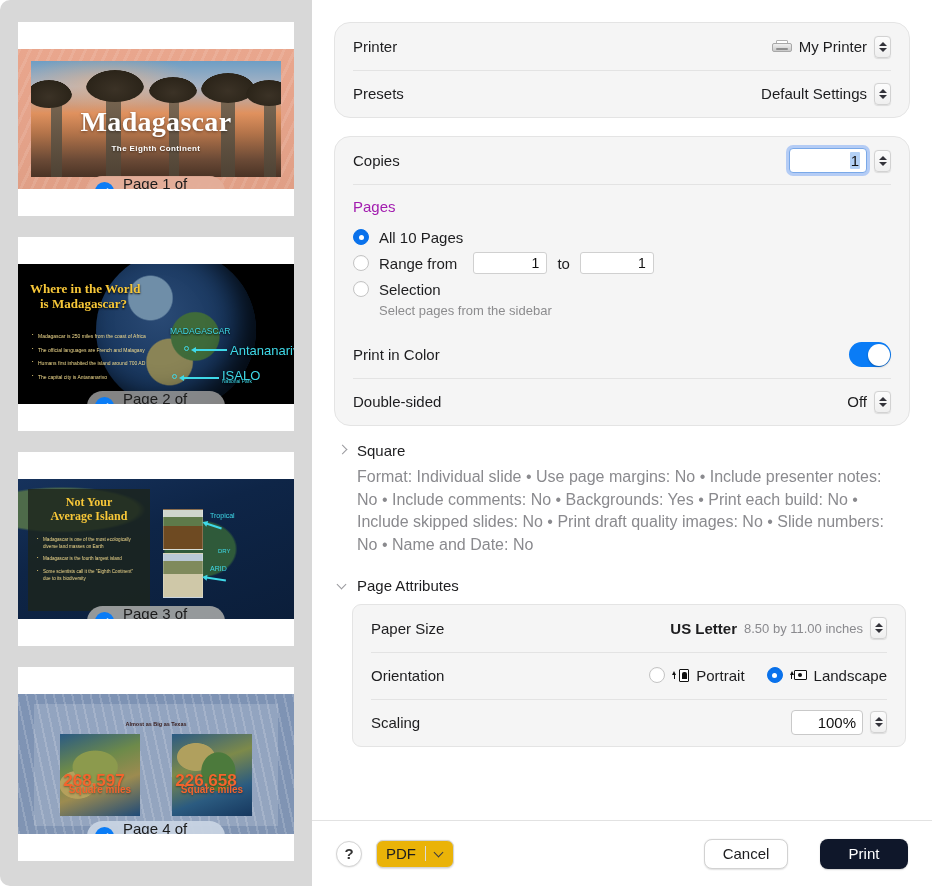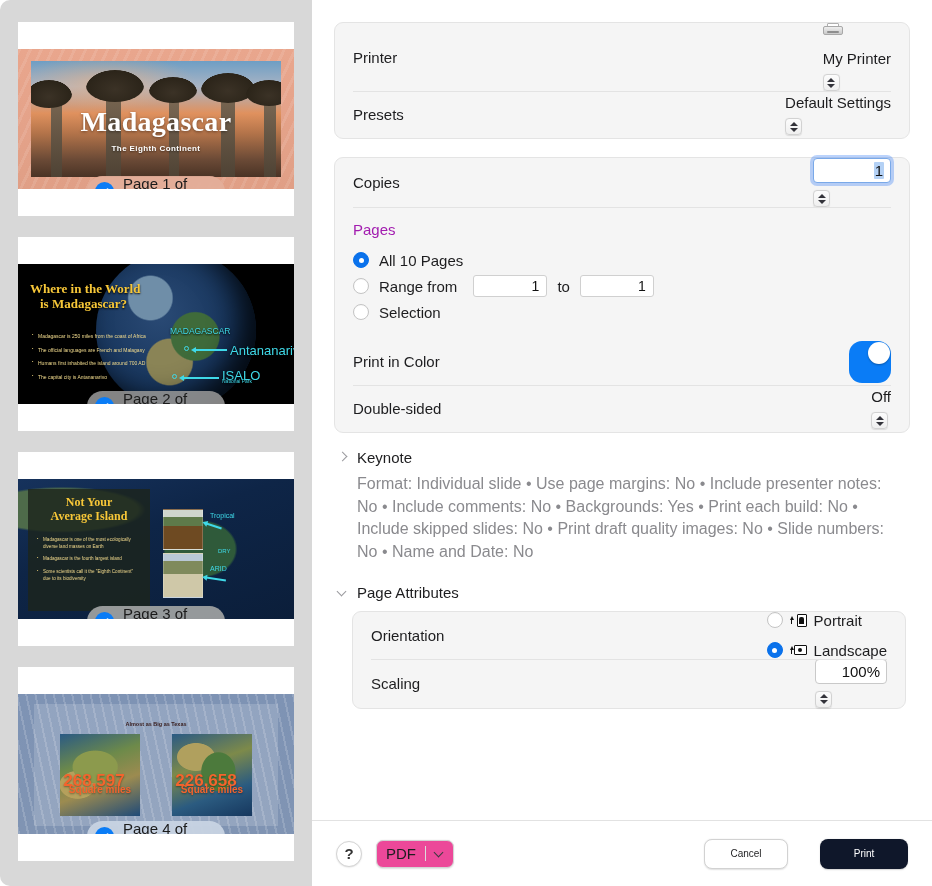--- a/index.html
+++ b/index.html
@@ -250,21 +250,21 @@
     flex-direction: column;
   }
   .panel-scroll {
     flex: 1;
     padding: 22px 22px 0 22px;
     overflow: hidden;
     position: relative;
   }
   .group {
     background: #f5f5f5;
-    border-radius: 9px;
+    border-radius: 16px;
     border: 0.5px solid #e4e4e4;
   }
   .row {
     display: flex;
     align-items: center;
     min-height: 47px;
     padding: 0 18px;
     position: relative;
   }
   .row + .row:before {
@@ -273,24 +273,24 @@
     height:1px; background:#e3e3e3;
   }
   .row-label {
     font-size: 15px;
     color: #1d1d1f;
     flex: 0 0 auto;
   }
   .row-right {
     margin-left: auto;
     display: flex;
+    align-items: center;
     gap: 7px;
     font-size: 15px;
     color: #1d1d1f;
-    flex-direction: column;
   }
   .stepper-glyph {
     width: 17px; height: 22px;
     border-radius: 4px;
     background: linear-gradient(180deg,#fcfcfc,#efefef);
     border: 0.5px solid #d2d2d2;
     box-shadow: 0 0.5px 1px rgba(0,0,0,.10);
     display:flex; flex-direction:column; align-items:center; justify-content:center; gap:2px;
     flex: 0 0 17px;
   }
@@ -459,39 +459,39 @@
   .help-btn {
     width:26px;height:26px;border-radius:50%;
     background:#fff;border:0.5px solid #d4d4d4;
     box-shadow:0 0.5px 1.5px rgba(0,0,0,.12);
     display:flex;align-items:center;justify-content:center;
     font-size:15px;font-weight:bold;color:#333;
   }
   .pdf-btn {
     margin-left:14px;
     height:28px; border-radius:7px;
-    background:#ec4899;border:0.5px solid #d4d4d4;
+    background:#eab308;border:0.5px solid #d4d4d4;
     box-shadow:0 0.5px 1.5px rgba(0,0,0,.12);
     display:flex;align-items:center;
     padding: 0 9px;
     gap: 9px;
     font-size:15px;color:#1d1d1f;
   }
   .pdf-sep { width:1px;height:15px;background:#dcdcdc; }
   .pdf-chev { width:9px;height:9px;position:relative; }
   .pdf-chev:before {
     content:"";position:absolute;left:0;top:0;width:6px;height:6px;
     border-right:1.7px solid #3b3b3f;border-bottom:1.7px solid #3b3b3f;
     transform:rotate(45deg);
   }
   .spacer { flex:1; }
   .btn {
     height:30px; border-radius:8px;
     display:flex;align-items:center;justify-content:center;
-    font-size:10px;
+    font-size:15px;
     padding: 0 16px;
   }
   .btn.cancel {
     background:#fff;border:0.5px solid #d2d2d2;color:#1d1d1f;
     box-shadow:0 0.5px 1.5px rgba(0,0,0,.12);
     min-width: 84px;
   }
   .btn.print {
     background:#0f172a;color:#fff;margin-left:32px;min-width:88px;
     box-shadow:0 0.5px 1.5px rgba(0,0,0,.18);
@@ -688,20 +688,21 @@
             <span>to</span>
             <span class="range-field">
               <span>1</span>
             </span>
           </div>
 
           <div class="radio-line">
             <span class="radio"></span>
             <span>Selection</span>
           </div>
+          <div class="hint">Select pages from the sidebar</div>
         </div>
 
         <div class="row">
           <span class="row-label">Print in Color</span>
           <span class="row-right">
             <span class="toggle">
                 <span class="knob"></span>
               </span>
           </span>
         </div>
@@ -714,36 +715,47 @@
                 <i class="up"></i>
                 <i class="down"></i>
               </span>
           </span>
         </div>
       </div>
 
       <div class="disclosure">
         <div class="disc-head">
           <span class="chev"></span>
-          <span>Keynote</span>
+          <span>Square</span>
         </div>
         <div class="disc-summary">Format: Individual slide • Use page margins: No • Include presenter notes: No • Include comments: No • Backgrounds: Yes • Print each build: No • Include skipped slides: No • Print draft quality images: No • Slide numbers: No • Name and Date: No</div>
       </div>
 
       <div class="disclosure" style="margin-top:20px">
         <div class="disc-head">
           <span class="chev open"></span>
           <span>Page Attributes</span>
         </div>
 
         <div class="subgroup">
+          <div class="row">
+            <span class="row-label">Paper Size</span>
+            <span class="row-right">
+              <span class="papersize-name">US Letter</span>
+              <span class="papersize-detail">8.50 by 11.00 inches</span>
+              <span class="stepper-glyph">
+                  <i class="up"></i>
+                  <i class="down"></i>
+                </span>
+            </span>
+          </div>
 
           <div class="row">
             <span class="row-label">Orientation</span>
-            <span class="row-right" style="gap:13px">
+            <span class="row-right" style="gap:22px">
               <span class="orient-opt">
                 <span class="radio"></span>
                 <span class="orient-icon portrait">
                   <span class="arw"></span>
                     <span class="pg">
                       <span class="fig"></span>
                     </span>
                 </span>
                 <span>Portrait</span>
               </span>

